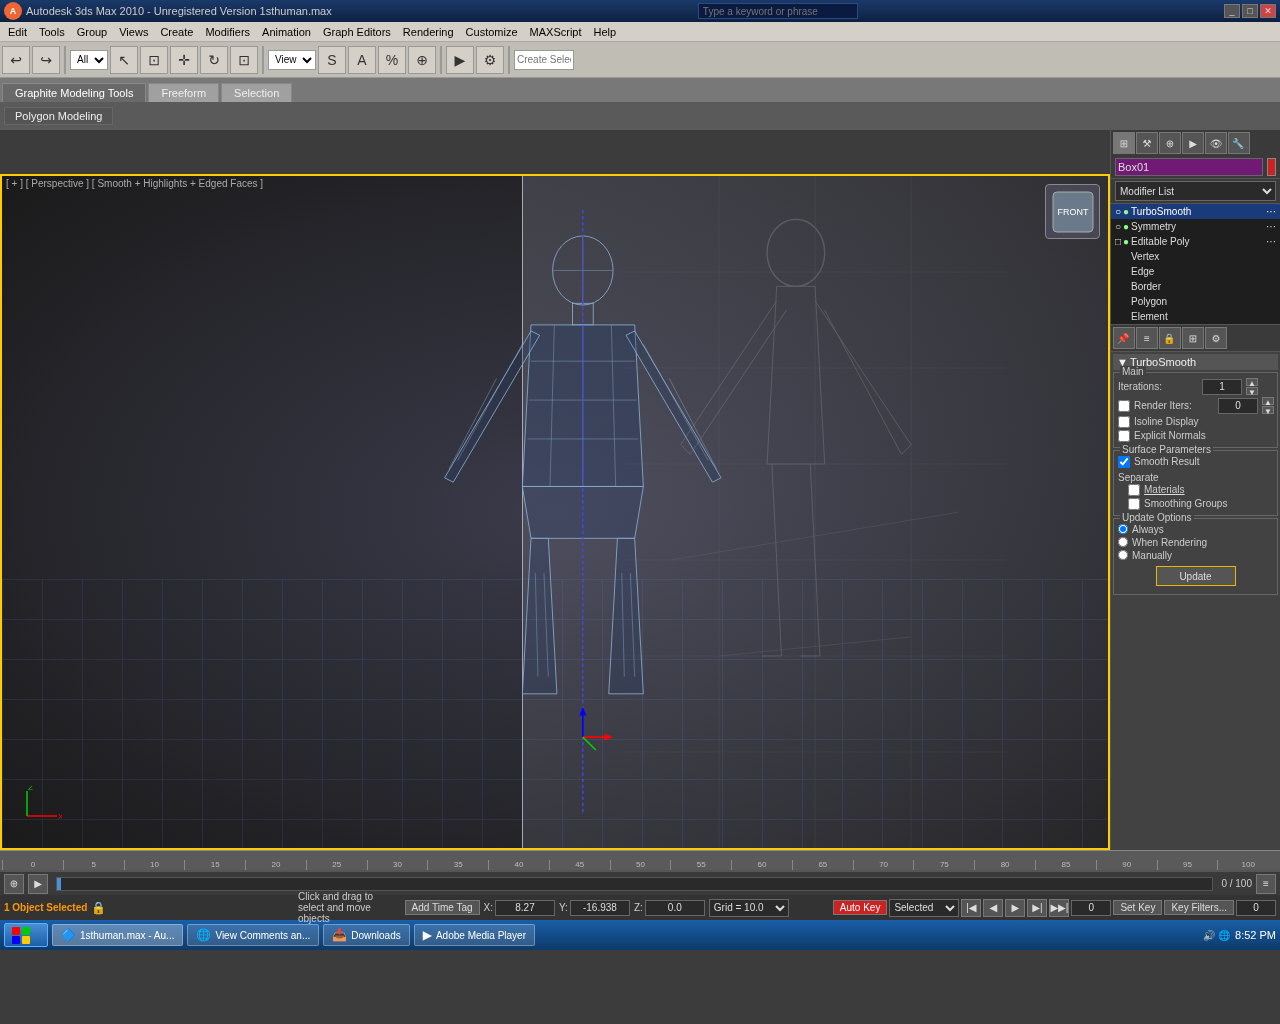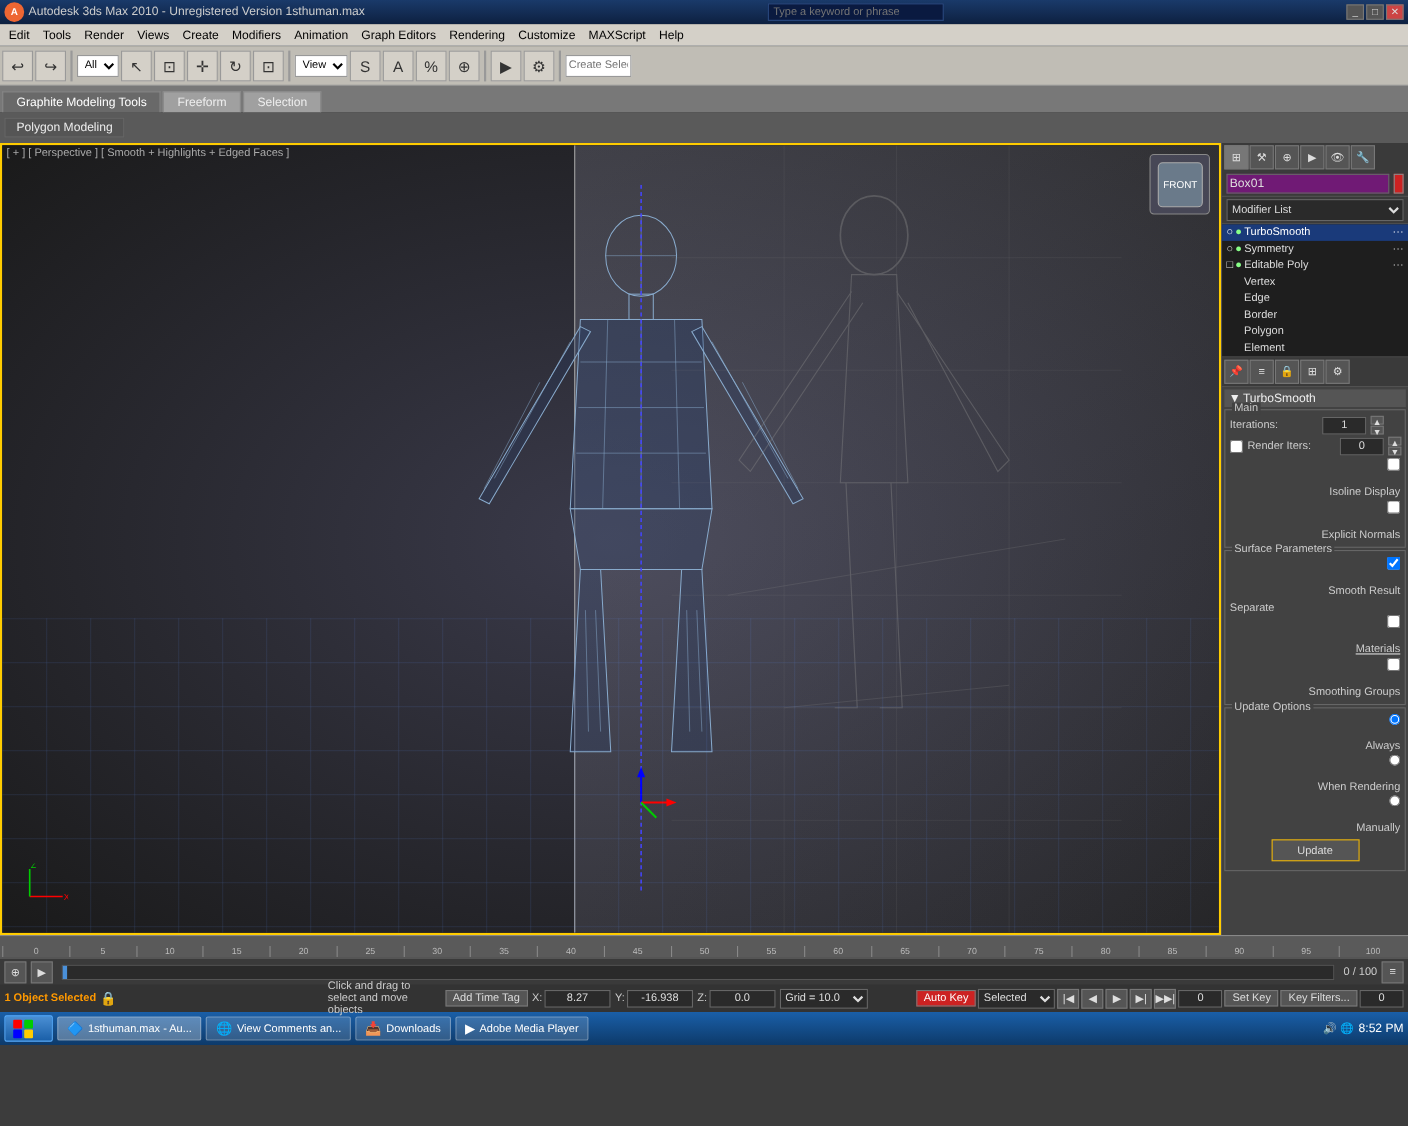--- a/index.html
+++ b/index.html
@@ -32,21 +32,21 @@
 
     
     #tabbar2 { height: 20px; background: #5a5a5a; display: flex; align-items: center; padding: 14px 4px; gap: 2px; }
     .tab2 { padding: 2px 10px; background: #787878; border: 1px solid #666; cursor: pointer; font-size: 11px; color: #eee; }
     .tab2.active { background: #555; }
 
     
     #main { display: flex; height: calc(1024px - 22px - 20px - 36px - 24px - 20px - 50px - 30px); }
 
     
-    #viewport { flex: 1; background: #1a1a1a; position: relative; border: 2px solid #ffcc00; overflow: hidden; }
+    #viewport { flex: 1; background: #1a1a1a; position: relative; border: 2px solid #ffcc00; overflow: hidden; margin-top: 44px; }
     #viewport-label { position: absolute; top: 2px; left: 4px; color: #aaa; font-size: 10px; z-index: 10; }
     #viewport-nav { position: absolute; top: 8px; right: 8px; z-index: 10; }
     .nav-cube { width: 55px; height: 55px; background: rgba(80,80,100,0.7); border: 1px solid #888; display: flex; align-items: center; justify-content: center; color: #ccc; font-size: 10px; border-radius: 4px; }
     .scene-bg { position: absolute; inset: 0; background: radial-gradient(ellipse at center, #3a3a4a 0%, #1a1a1a 100%); }
     .grid-overlay { position: absolute; bottom: 0; left: 0; width: 100%; height: 40%; opacity: 0.4; background-image: linear-gradient(rgba(100,150,255,0.3) 1px, transparent 1px), linear-gradient(90deg, rgba(100,150,255,0.3) 1px, transparent 1px); background-size: 40px 40px; }
     .figure-container { position: absolute; left: 30%; top: 5%; width: 45%; height: 90%; display: flex; align-items: center; justify-content: center; }
     .figure-svg { width: 100%; height: 100%; }
 
     
     #rightpanel { width: 170px; background: #424242; border-left: 1px solid #555; display: flex; flex-direction: column; overflow: hidden; }
@@ -65,21 +65,21 @@
     .panel-icon-btn { width: 22px; height: 22px; background: #555; border: 1px solid #777; cursor: pointer; display: flex; align-items: center; justify-content: center; font-size: 10px; }
 
     
     #turbosmooth-panel { flex: 1; overflow-y: auto; background: #424242; padding: 2px; }
     .panel-section-header { background: #555; padding: 2px 4px; font-size: 11px; color: #eee; cursor: pointer; display: flex; align-items: center; gap: 2px; margin-bottom: 2px; }
     .panel-label { font-size: 10px; color: #ccc; }
     .panel-row { display: flex; align-items: center; gap: 4px; padding: 1px 0; }
     .panel-row-label { font-size: 10px; color: #ccc; min-width: 80px; }
     .panel-input { width: 40px; height: 16px; background: #2a2a2a; border: 1px solid #666; color: #ddd; font-size: 10px; text-align: center; }
     .panel-checkbox { width: 12px; height: 12px; }
-    .panel-checkbox-row { display: flex; align-items: flex-end; gap: 14px; padding: 1px 0; flex-direction: column; }
+    .panel-checkbox-row { display: flex; align-items: flex-start; gap: 4px; padding: 1px 0; }
     .panel-radio { width: 10px; height: 10px; }
     .group-box { border: 1px solid #666; margin: 2px 0; padding: 4px; position: relative; }
     .group-box-title { position: absolute; top: -7px; left: 6px; background: #424242; padding: 0 2px; font-size: 10px; color: #ccc; }
     .update-btn { width: 80px; height: 20px; background: #555; border: 1px solid #eab308; color: #ddd; font-size: 10px; cursor: pointer; margin: 4px auto; display: block; }
 
     
     #ruler { height: 20px; background: #5a5a5a; border-top: 1px solid #888; position: relative; overflow: hidden; }
     .ruler-marks { display: flex; align-items: flex-end; height: 100%; padding: 0 2px; }
     .ruler-mark { font-size: 8px; color: #bbb; flex: 1; text-align: center; border-left: 1px solid #888; padding-bottom: 1px; }
 
@@ -128,21 +128,21 @@
   <div id="titlebar-controls">
     <div class="title-btn">_</div>
     <div class="title-btn">□</div>
     <div class="title-btn close">✕</div>
   </div>
 </div>
 
 <div id="menubar">
   <div class="menu-item">Edit</div>
   <div class="menu-item">Tools</div>
-  <div class="menu-item">Render</div>
+  <div class="menu-item">Group</div>
   <div class="menu-item">Views</div>
   <div class="menu-item">Create</div>
   <div class="menu-item">Modifiers</div>
   <div class="menu-item">Animation</div>
   <div class="menu-item">Graph Editors</div>
   <div class="menu-item">Rendering</div>
   <div class="menu-item">Customize</div>
   <div class="menu-item">MAXScript</div>
   <div class="menu-item">Help</div>
 </div>

